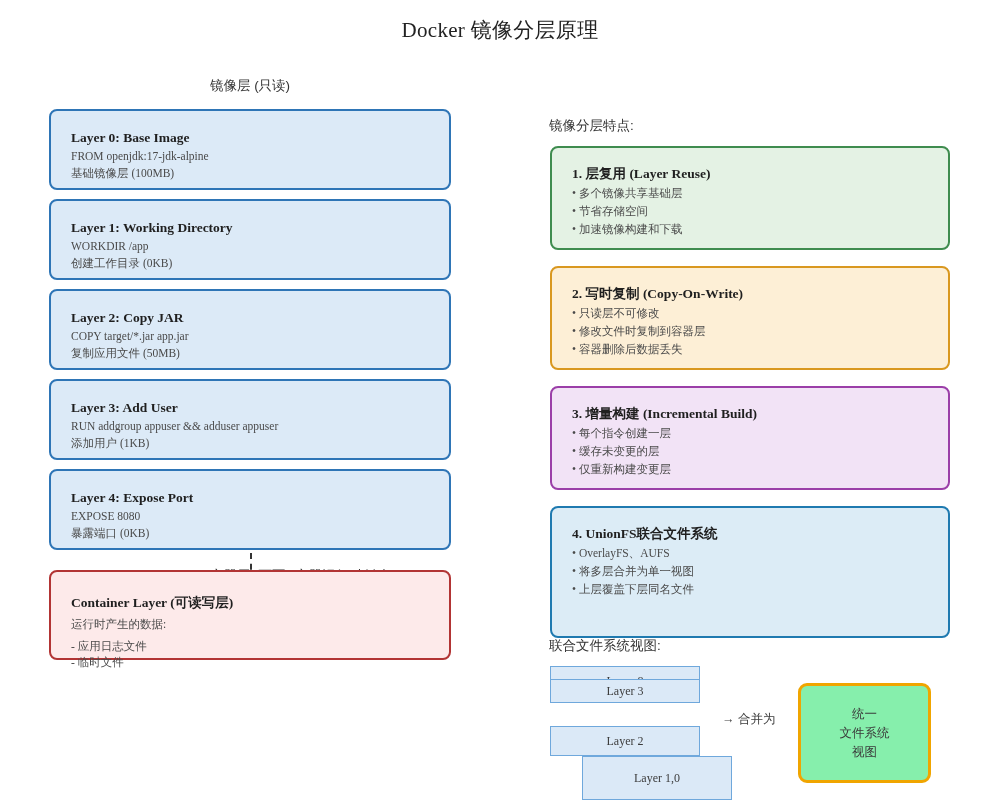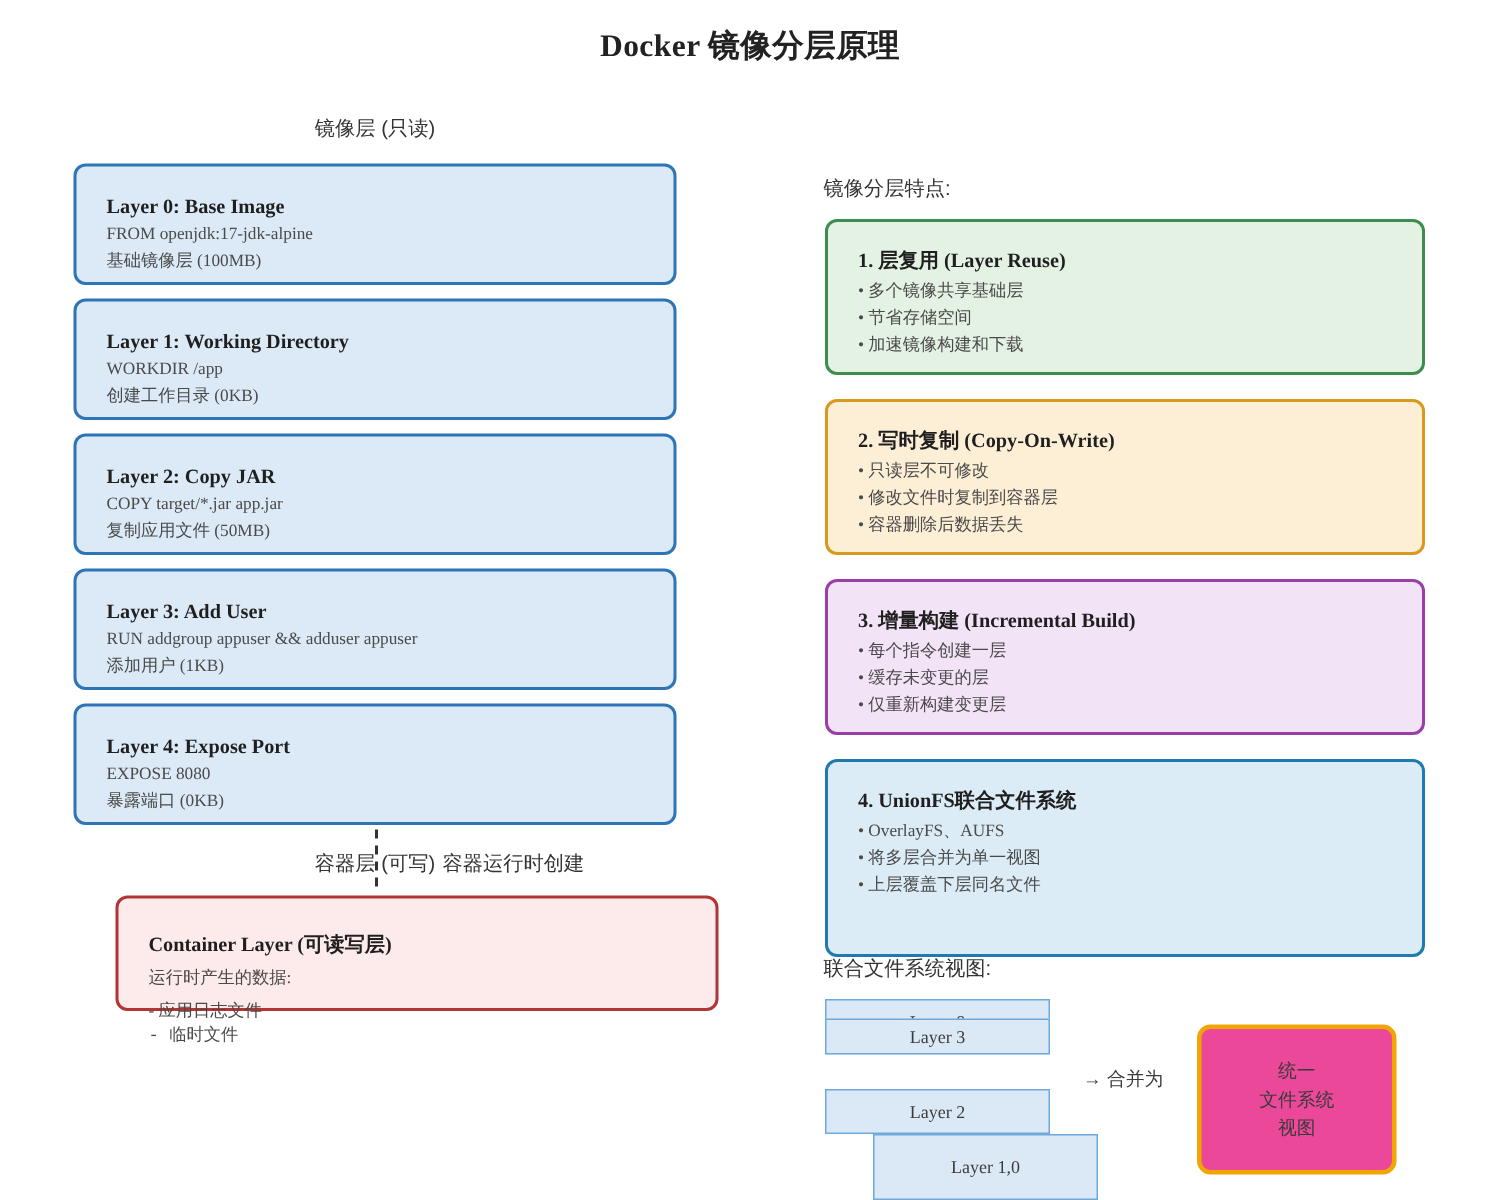--- a/index.html
+++ b/index.html
@@ -9,21 +9,21 @@
     font-family:"Liberation Serif","DejaVu Serif",serif;
     color:#333333;
     position:relative;
     overflow:hidden;
   }
   #stage{position:relative;width:1000px;height:800px;}
 
   .title{
     position:absolute;left:0;top:16px;width:1000px;
     text-align:center;
-    font-size:21px;font-weight:bold;color:#222222;
+    font-size:21px;font-weight:normal;color:#222222;
     letter-spacing:.3px;
   }
 
   
   .caption{
     position:absolute;
     font-size:13.5px;color:#333333;
     font-family:"Liberation Sans","DejaVu Sans",sans-serif;
     white-space:nowrap;
   }
@@ -51,21 +51,21 @@
   .layer-card{ border-color:#2e75b6; background:#dceaf7; }
   .layer-card .hd{ top:19px; }
   .layer-card .ln.l1{ top:39px; }
   .layer-card .ln.l2{ top:55px; }
 
   
   .container-card{ border-color:#b23434; background:#fdeaea; }
   .container-card .hd{ top:22px; }
   .container-card .ln.a{ top:45px; }
   .container-card .ln.b{ top:67px; }
-  .container-card .ln.c{ top:83px;font-family:Liberation Mono, monospace; }
+  .container-card .ln.c{ top:83px; }
 
   
   .dashed{
     position:absolute;
     border-left:2px dashed #333333;
     width:0;
   }
 
   
   .feat .hd{ top:17px; font-size:13.5px; }
@@ -92,21 +92,21 @@
     position:absolute;
     font-size:12.5px;color:#3c3c3c;
     font-family:"Liberation Sans","DejaVu Sans",sans-serif;
     white-space:nowrap;
   }
 
   .unified{
     position:absolute;
     box-sizing:border-box;
     border:3px solid #f0a500;
-    background:#ec4899;
+    background:#86efac;
     border-radius:9px;
     display:flex;flex-direction:column;
     align-items:center;justify-content:center;
     font-size:12.5px;color:#3a3a3a;
     line-height:19px;
   }
 
   .watermark{
     position:absolute;
     left:741px;top:747px;
@@ -154,21 +154,21 @@
     <div class="hd">Layer 4: Expose Port</div>
     <div class="ln l1">EXPOSE 8080</div>
     <div class="ln l2">暴露端口 (0KB)</div>
   </div>
 
   <div class="dashed" style="left:250px;top:553px;height:38px;"></div>
 
   <div class="caption center" style="left:250px;top:567px;">容器层 (可写)</div>
   <div class="caption" style="left:250px;top:567px;padding-left:45px;">容器运行时创建</div>
 
-  <div class="card container-card" style="left:49px;top:597px;width:402px;height:77px;margin-left:28px;">
+  <div class="card container-card" style="left:49px;top:570px;width:402px;height:90px;">
     <div class="hd">Container Layer (可读写层)</div>
     <div class="ln a">运行时产生的数据:</div>
     <div class="ln b">- 应用日志文件</div>
     <div class="ln c">- 临时文件</div>
   </div>
 
   <div class="caption" style="left:549px;top:117px;">镜像分层特点:</div>
 
   <div class="card feat feat-green" style="left:550px;top:146px;width:400px;height:104px;">
     <div class="hd">1. 层复用 (Layer Reuse)</div>

